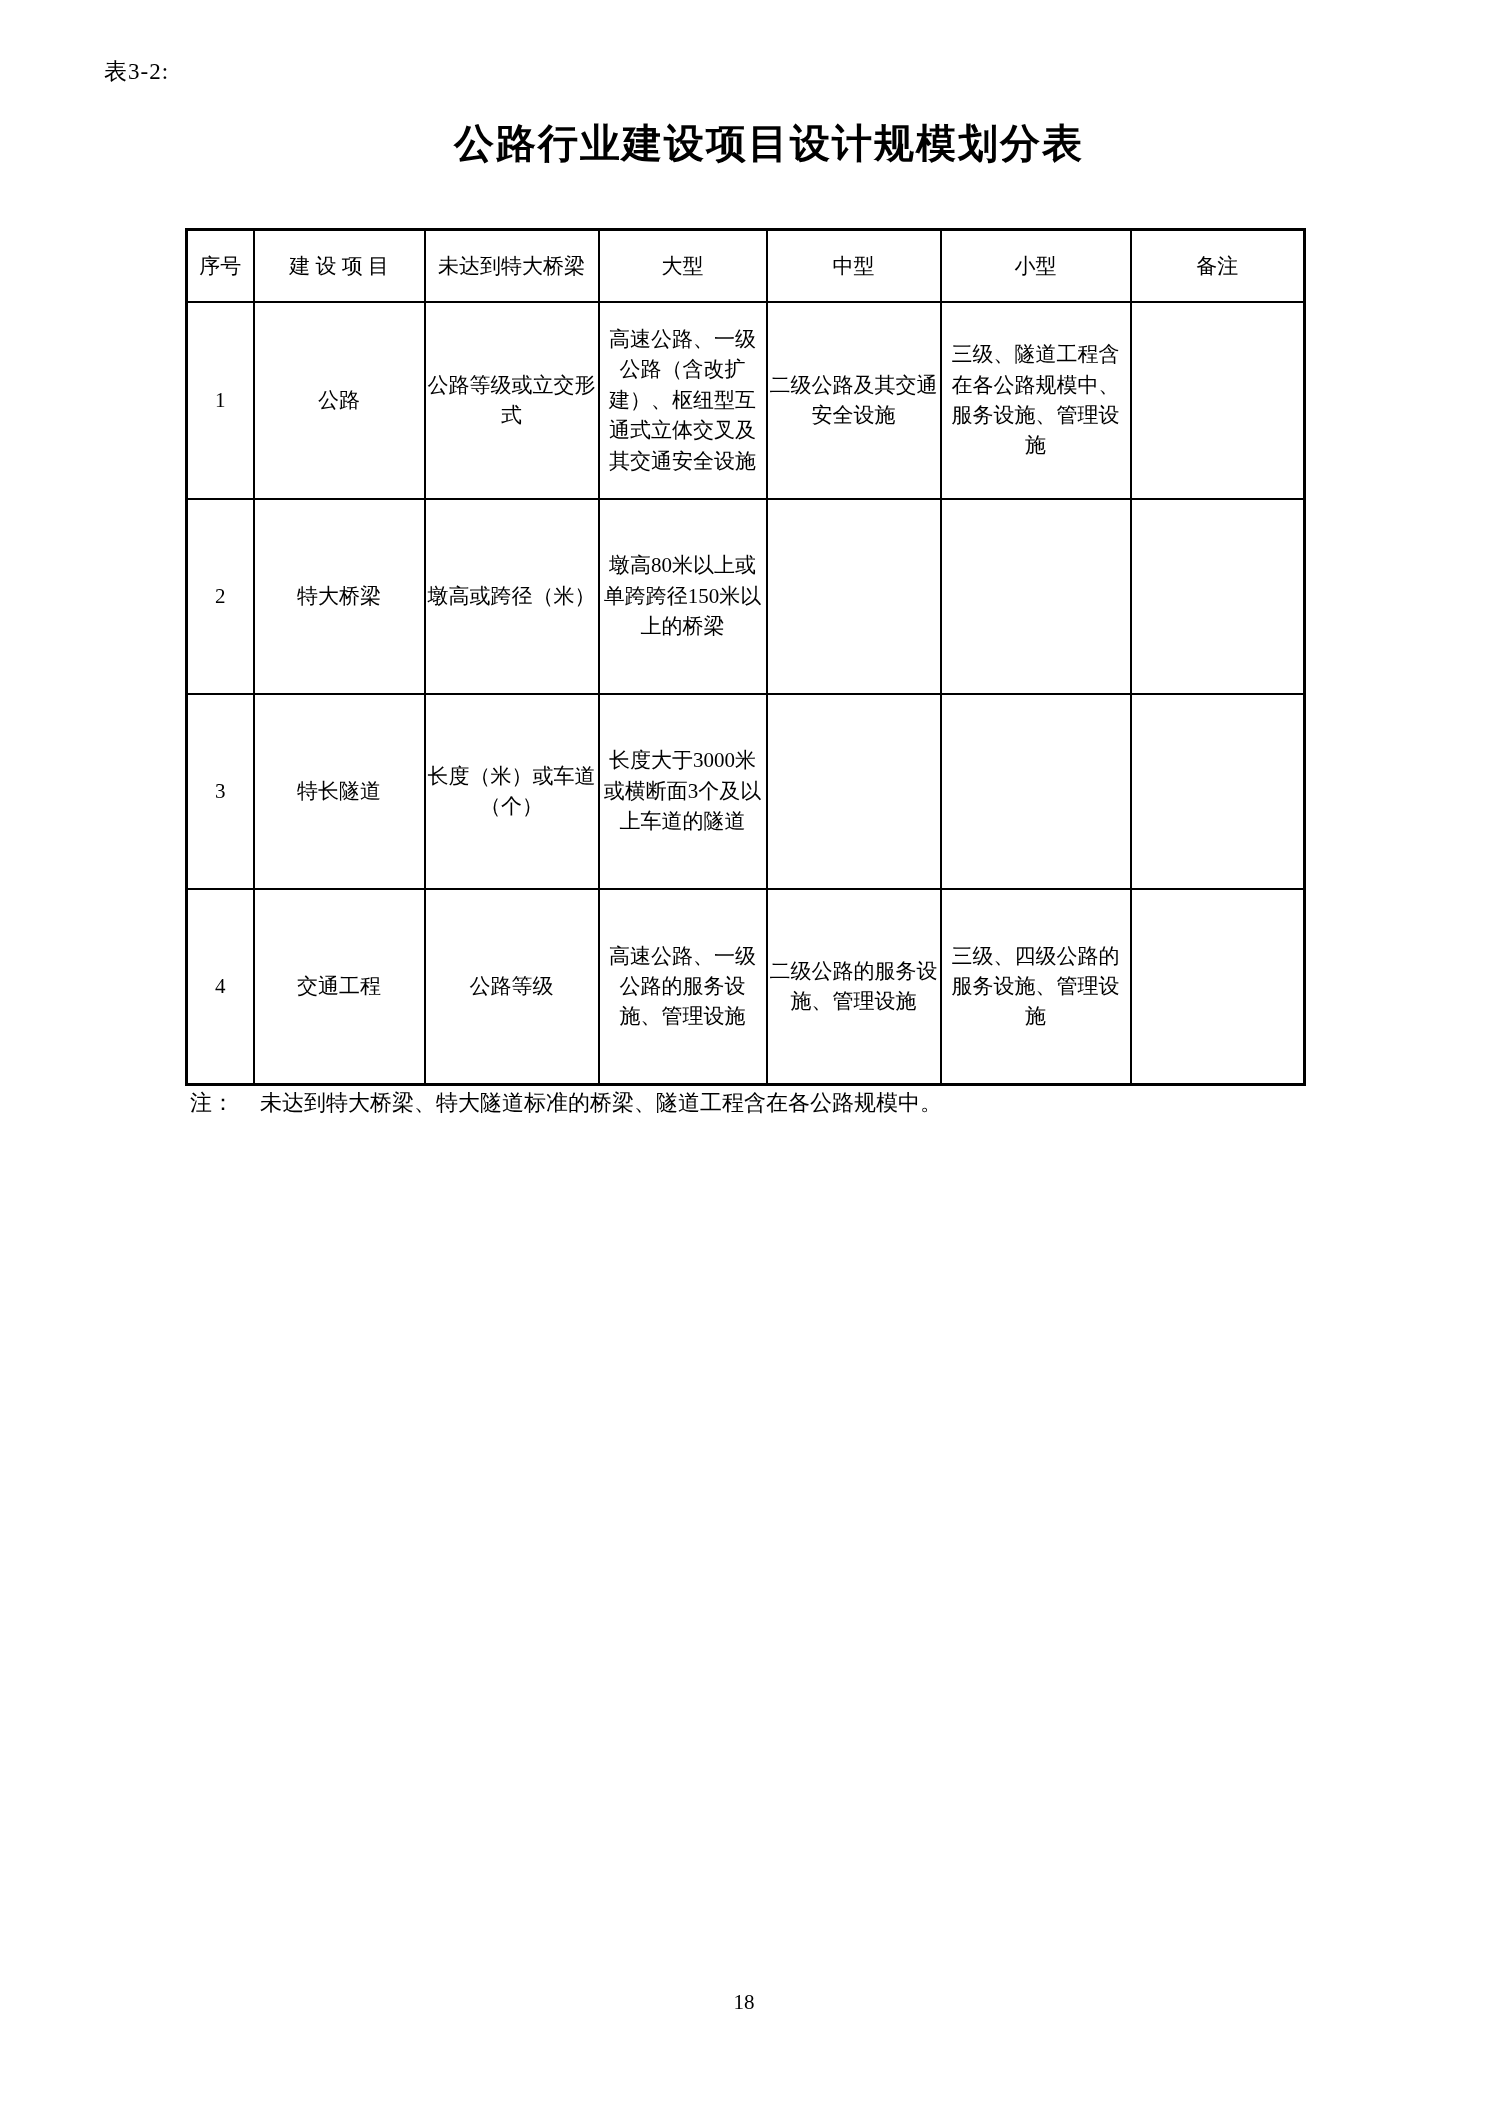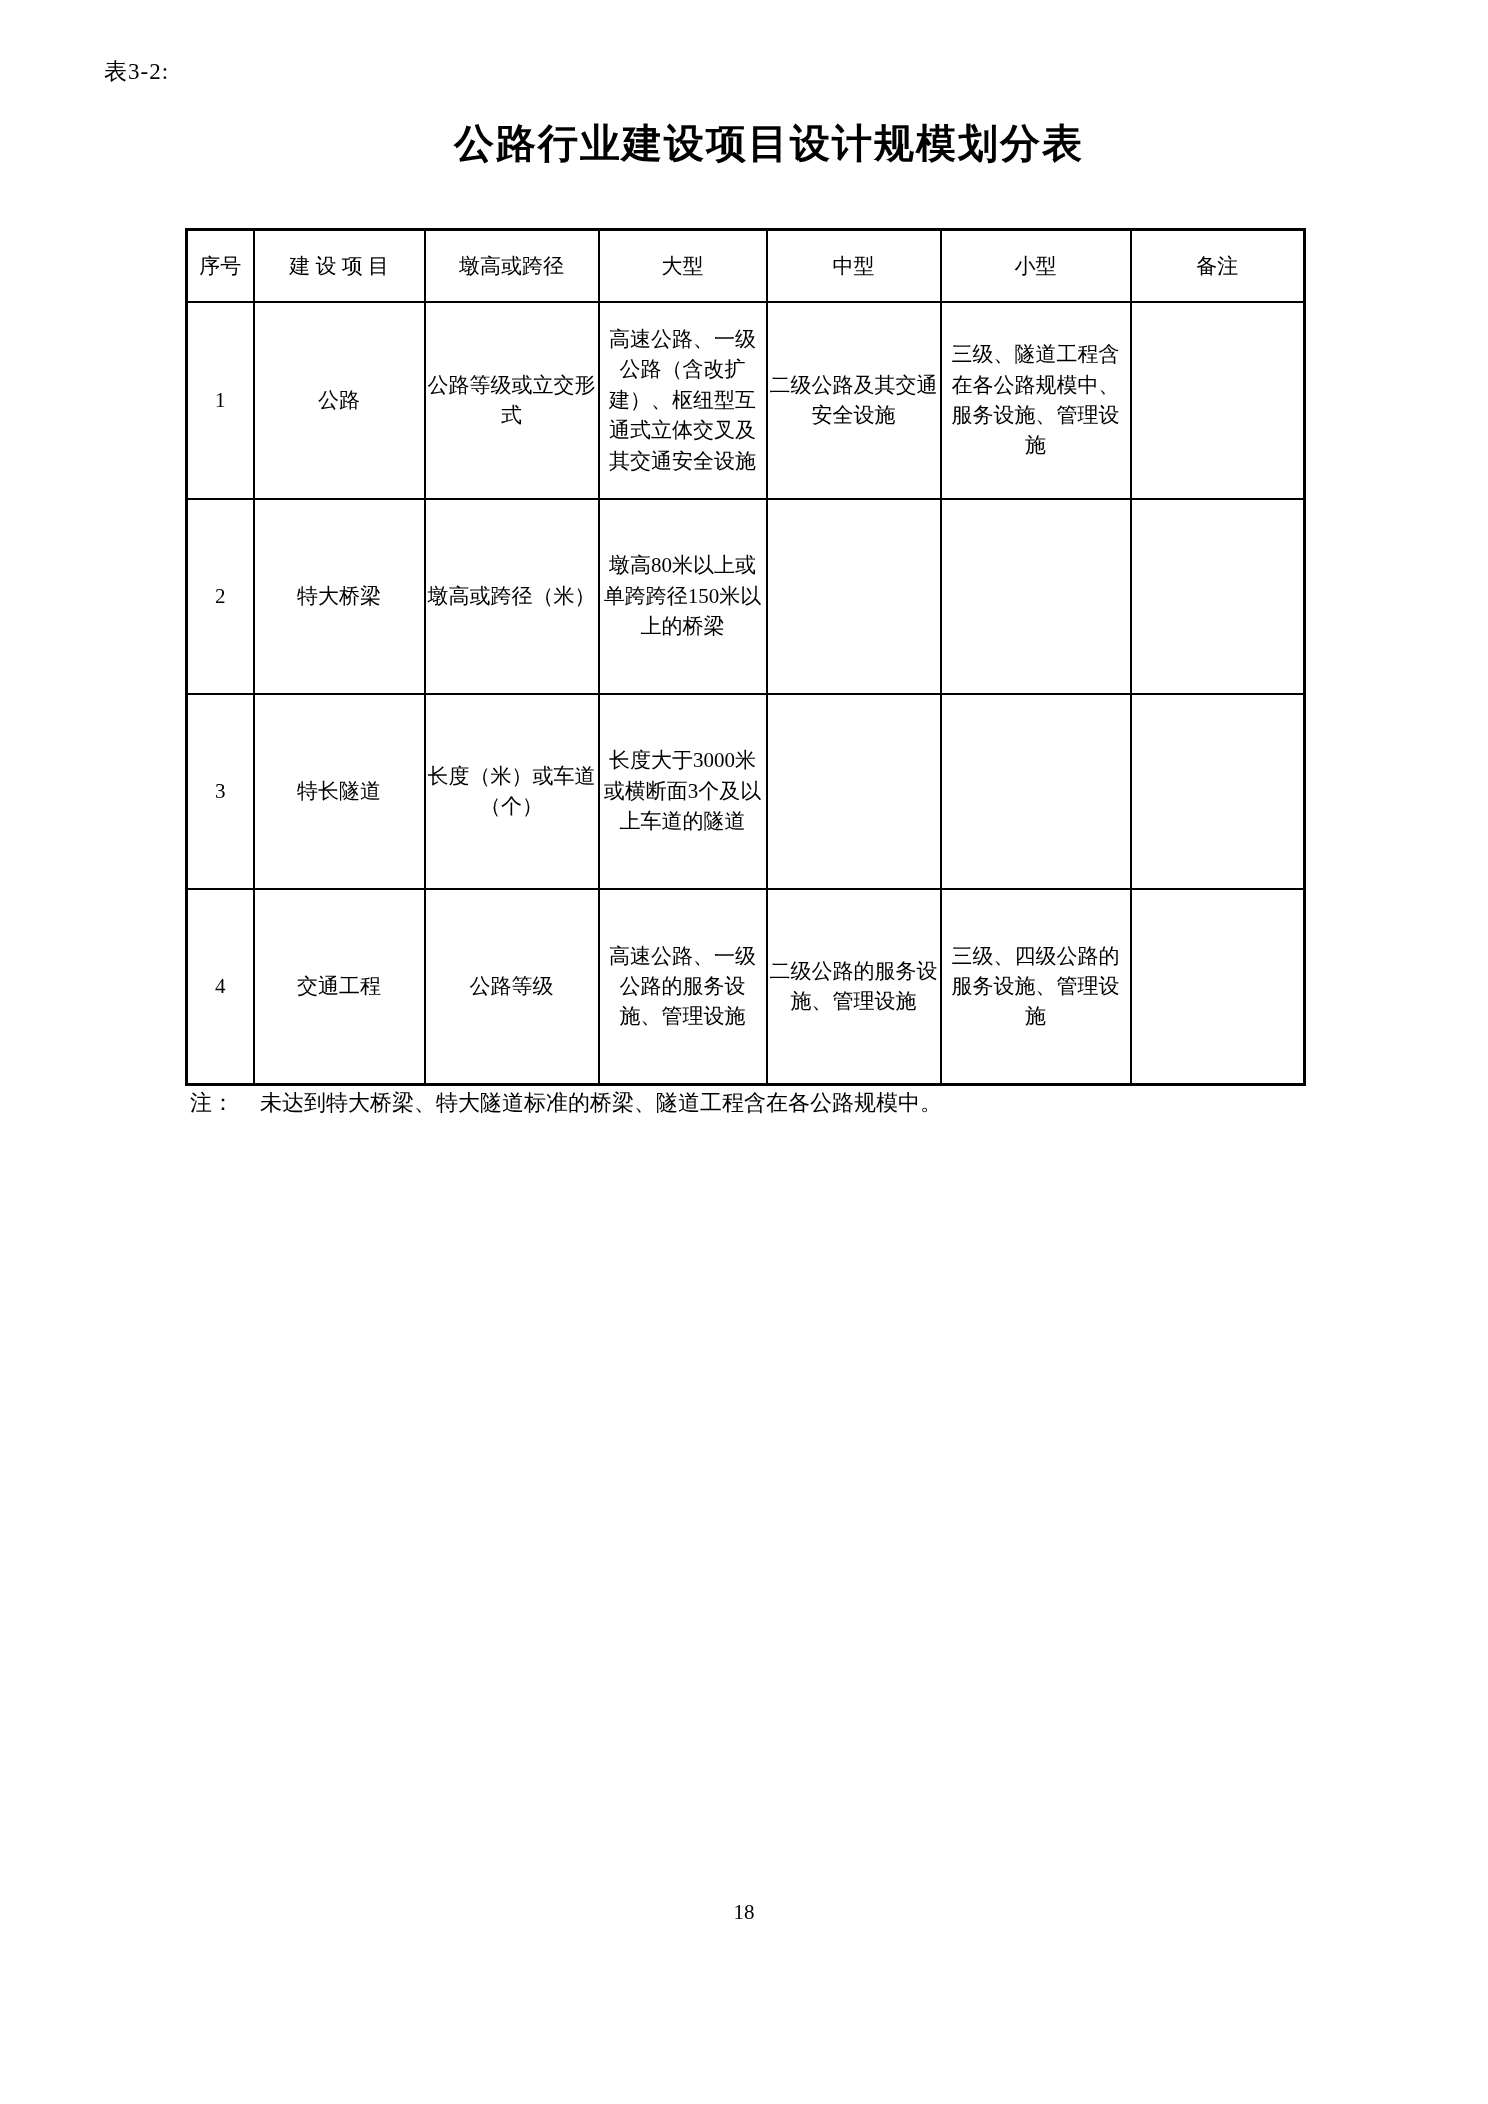--- a/index.html
+++ b/index.html
@@ -80,21 +80,21 @@
   .note-label {
     flex: 0 0 auto;
     margin-right: 26px;
   }
   .note-text {
     flex: 1 1 auto;
   }
   .page-number {
     position: absolute;
     left: 0;
-    top: 1900px;
+    top: 1990px;
     width: 100%;
     text-align: center;
     font-size: 21px;
   }
 </style>
 </head>
 <body>
 
 <div class="page">
 
@@ -109,21 +109,21 @@
       <col class="col-feature">
       <col class="col-large">
       <col class="col-medium">
       <col class="col-small">
       <col class="col-remark">
     </colgroup>
     <thead>
       <tr class="header-row">
         <th>序号</th>
         <th>建 设 项 目</th>
-        <th>墩高或跨径</th>
+        <th>未达到特大桥梁</th>
         <th>大型</th>
         <th>中型</th>
         <th>小型</th>
         <th>备注</th>
       </tr>
     </thead>
     <tbody>
       <tr class="body-row-0">
         <td>1</td>
         <td>公路</td>

